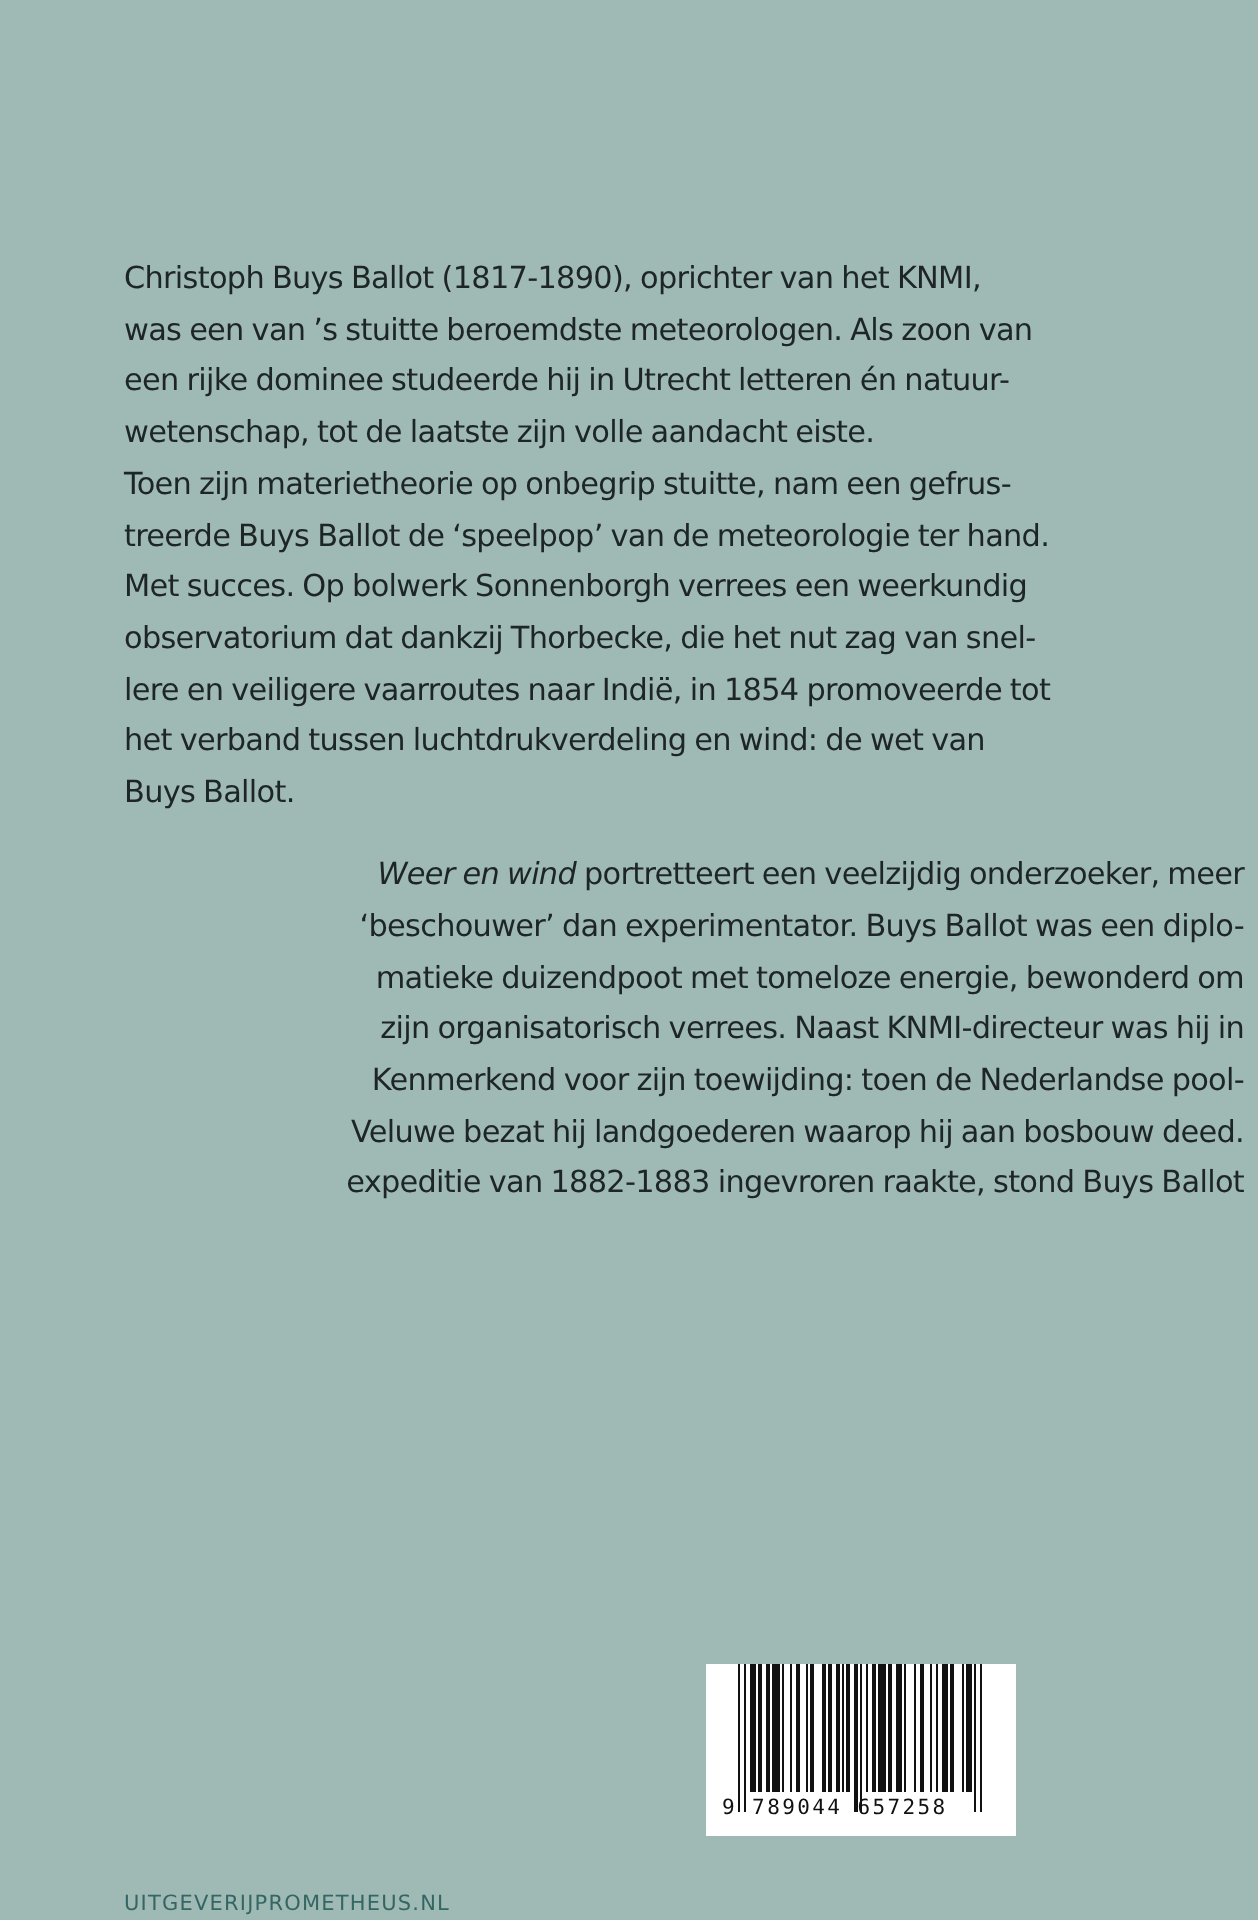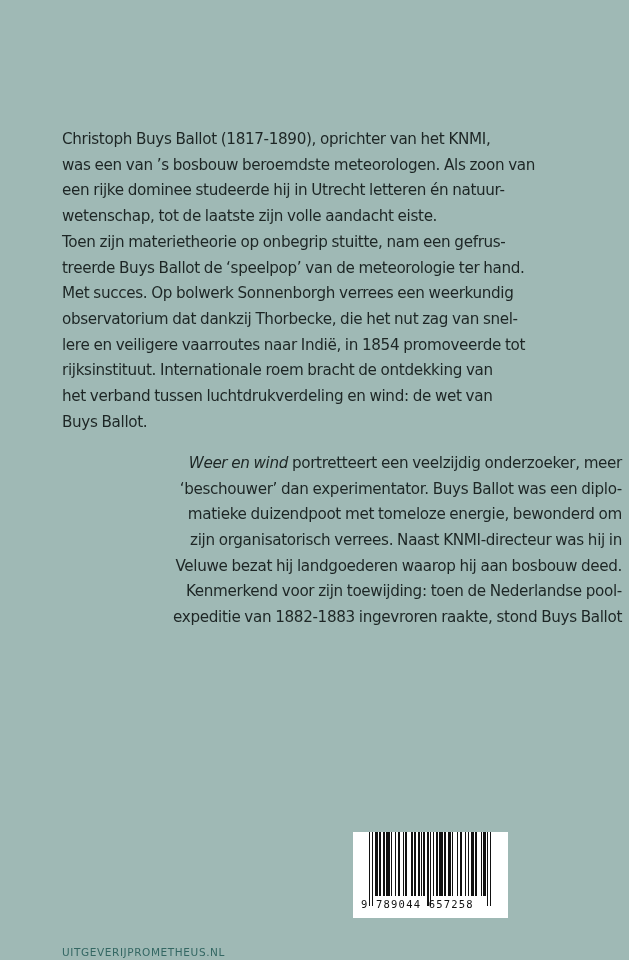--- a/index.html
+++ b/index.html
@@ -93,39 +93,38 @@
     }
   </style>
 </head>
 <body>
 
 <div class="page">
 
   <div class="blurb">
     <p class="para">
       <span class="line">Christoph Buys Ballot (1817-1890), oprichter van het KNMI,</span>
-      <span class="line">was een van ’s bosbouw beroemdste meteorologen. Als zoon van</span>
+      <span class="line">was een van ’s stuitte beroemdste meteorologen. Als zoon van</span>
       <span class="line">een rijke dominee studeerde hij in Utrecht letteren én natuur-</span>
       <span class="line">wetenschap, tot de laatste zijn volle aandacht eiste.</span>
       <span class="line">Toen zijn materietheorie op onbegrip stuitte, nam een gefrus-</span>
       <span class="line">treerde Buys Ballot de ‘speelpop’ van de meteorologie ter hand.</span>
       <span class="line">Met succes. Op bolwerk Sonnenborgh verrees een weerkundig</span>
       <span class="line">observatorium dat dankzij Thorbecke, die het nut zag van snel-</span>
       <span class="line">lere en veiligere vaarroutes naar Indië, in 1854 promoveerde tot</span>
-      <span class="line">rijksinstituut. Internationale roem bracht de ontdekking van</span>
       <span class="line">het verband tussen luchtdrukverdeling en wind: de wet van</span>
       <span class="line">Buys Ballot.</span>
     </p>
     <p class="para">
       <span class="line"><span class="italic">Weer en wind</span><span> portretteert een veelzijdig onderzoeker, meer</span></span>
       <span class="line">‘beschouwer’ dan experimentator. Buys Ballot was een diplo-</span>
       <span class="line">matieke duizendpoot met tomeloze energie, bewonderd om</span>
       <span class="line">zijn organisatorisch verrees. Naast KNMI-directeur was hij in</span>
+      <span class="line">Kenmerkend voor zijn toewijding: toen de Nederlandse pool-</span>
       <span class="line">Veluwe bezat hij landgoederen waarop hij aan bosbouw deed.</span>
-      <span class="line">Kenmerkend voor zijn toewijding: toen de Nederlandse pool-</span>
       <span class="line">expeditie van 1882-1883 ingevroren raakte, stond Buys Ballot</span>
     </p>
   </div>
 
   <div class="publisher-url">UITGEVERIJPROMETHEUS.NL</div>
 
   <div class="barcode-box">
     <div class="barcode-bars">
         <span class="guard" style="width: 1.3px; background: rgb(17, 17, 17);"></span>
         <span class="guard" style="width: 1.3px; background: transparent;"></span>

